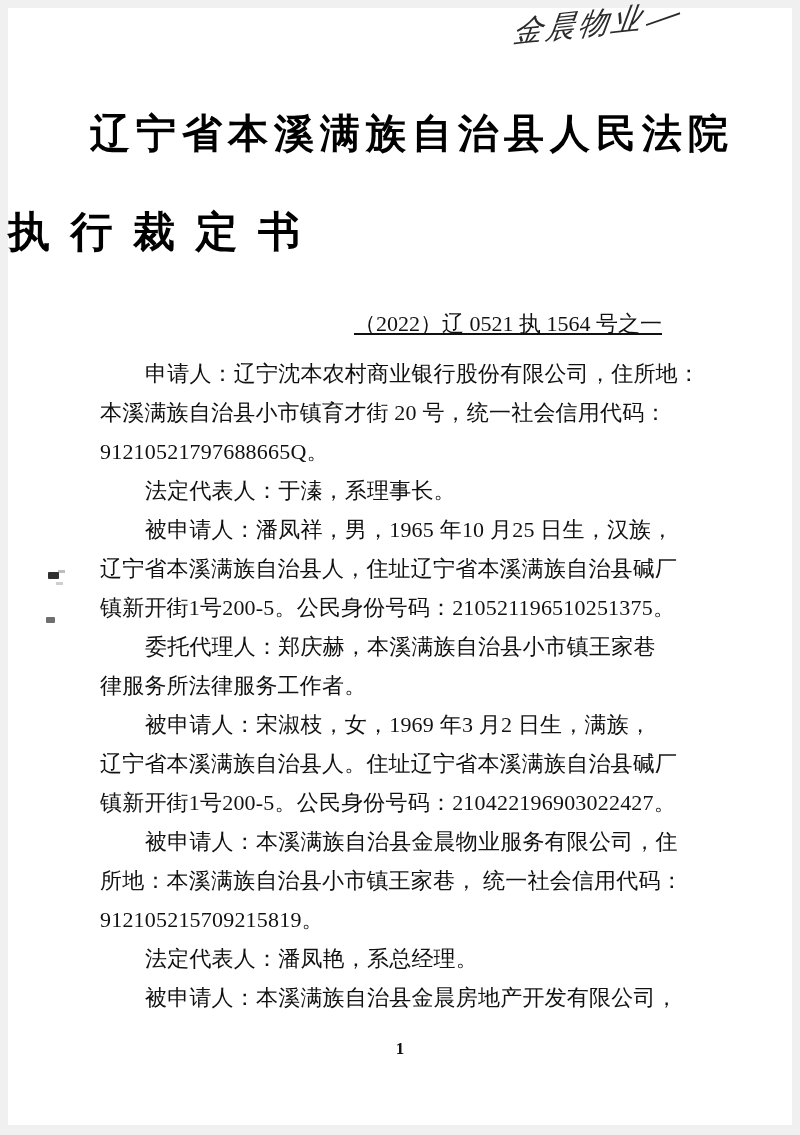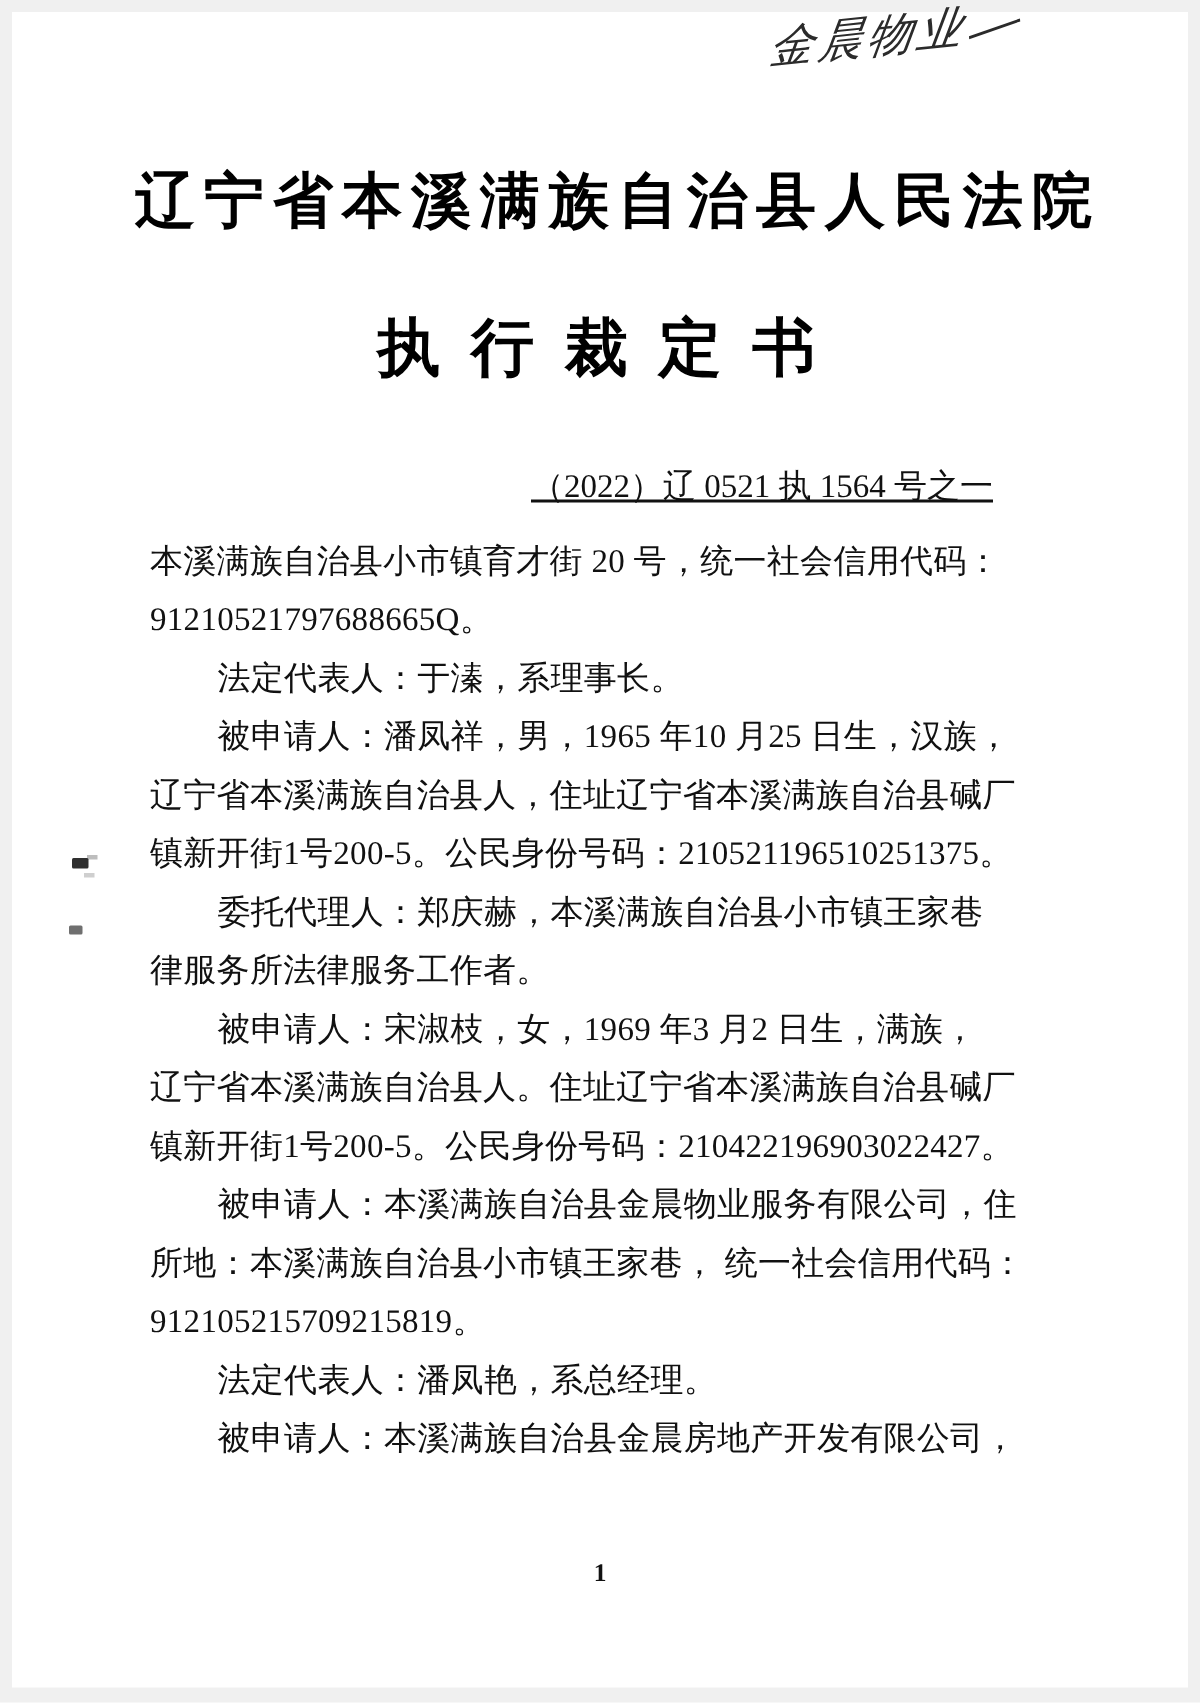--- a/index.html
+++ b/index.html
@@ -54,21 +54,21 @@
     color: #000000;
     letter-spacing: 6px;
     white-space: nowrap;
   }
   .doc-title {
     position: absolute;
     left: 0;
     top: 196px;
     width: 100%;
     margin: 0;
-    text-align: center;
+    text-align: left;
     font-size: 42px;
     font-weight: bold;
     color: #000000;
     letter-spacing: 5px;
     white-space: nowrap;
   }
   .case-number {
     position: absolute;
     left: 92px;
     top: 301px;
@@ -136,20 +136,21 @@
     <span>金晨物业</span><span class="hand-flourish"></span>
   </div>
 
   <h1 class="court-name">辽宁省本溪满族自治县人民法院</h1>
 
   <h2 class="doc-title">执 行 裁 定 书</h2>
 
   <div class="case-number">（2022）辽 0521 执 1564 号之一</div>
 
   <div class="body-text">
+    <div class="body-line indent">申请人：辽宁沈本农村商业银行股份有限公司，住所地：</div>
     <div class="body-line">本溪满族自治县小市镇育才街 20 号，统一社会信用代码：</div>
     <div class="body-line">91210521797688665Q。</div>
     <div class="body-line indent">法定代表人：于溱，系理事长。</div>
     <div class="body-line indent">被申请人：潘凤祥，男，1965 年10 月25 日生，汉族，</div>
     <div class="body-line">辽宁省本溪满族自治县人，住址辽宁省本溪满族自治县碱厂</div>
     <div class="body-line">镇新开街1号200-5。公民身份号码：210521196510251375。</div>
     <div class="body-line indent">委托代理人：郑庆赫，本溪满族自治县小市镇王家巷</div>
     <div class="body-line">律服务所法律服务工作者。</div>
     <div class="body-line indent">被申请人：宋淑枝，女，1969 年3 月2 日生，满族，</div>
     <div class="body-line">辽宁省本溪满族自治县人。住址辽宁省本溪满族自治县碱厂</div>

